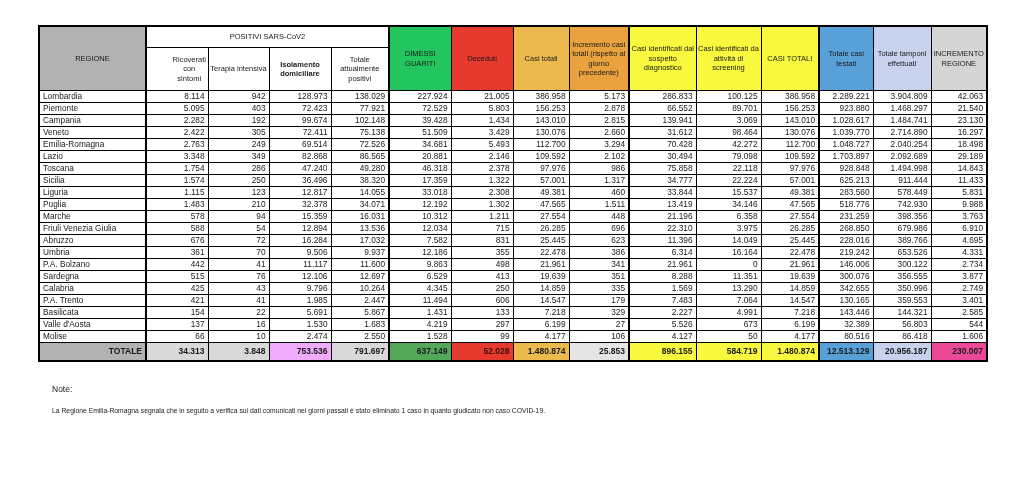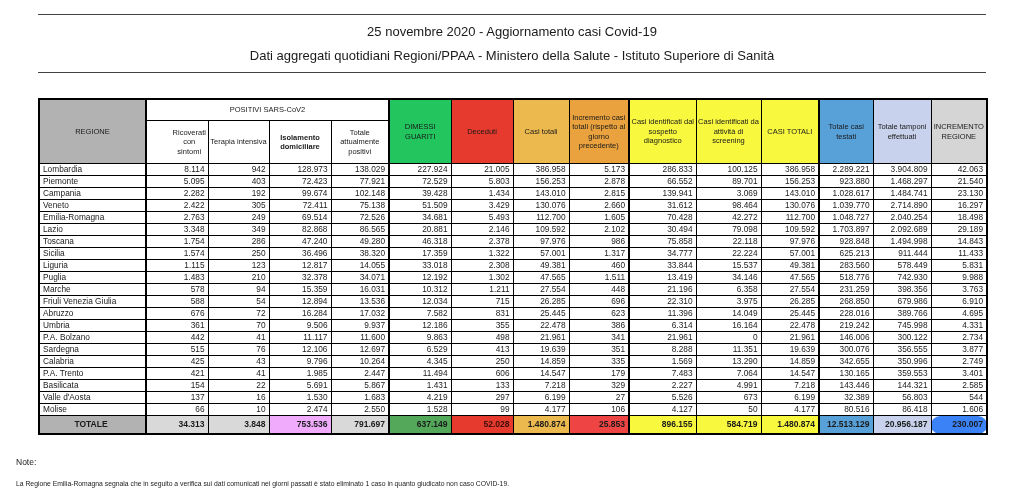--- a/index.html
+++ b/index.html
@@ -23,39 +23,35 @@
   tr.shead th{height:40px;}
 
   td.num{font-size:8.3px;text-align:right;padding:0 3px 0 0;height:11px;
     line-height:11px;}
   td.region{font-size:8.3px;text-align:left;padding:0 0 0 3px;height:11px;
     line-height:11px;margin-top:8px;}
   tr.totale td{font-weight:bold;font-size:8.5px;height:17px;line-height:17px;}
   .bl{border-left:2px solid #000 !important;}
   td.redtxt{color:#3d0f08;}
 
-  .notes{margin:22px 0 0 16px;}
+  .notes{margin:22px 0 0 52px;}
   .note-label{font-size:8.5px;margin:0;}
   .note-text{font-size:6.8px;margin:13px 0 0 0;color:#222;}
 
   
   col.c0{width:107px}col.c1{width:62px}col.c2{width:61px}col.c3{width:62px}
   col.c4{width:58px}col.c5{width:62px}col.c6{width:62px}col.c7{width:56px}
   col.c8{width:60px}col.c9{width:67px}col.c10{width:65px}col.c11{width:58px}
   col.c12{width:54px}col.c13{width:58px}col.c14{width:56px}
 </style>
 </head>
 <body>
 
 <div class="page">
 
-  <div class="titlebox">
-    <div class="title">25 novembre 2020 - Aggiornamento casi Covid-19</div>
-    <div class="subtitle">Dati aggregati quotidiani Regioni/PPAA - Ministero della Salute - Istituto Superiore di Sanità</div>
-  </div>
 
   <table class="covid">
     <colgroup>
       <col class="c0">
         <col class="c1">
         <col class="c2">
         <col class="c3">
         <col class="c4">
       <col class="c5">
         <col class="c6">
@@ -161,21 +157,21 @@
         </tr>
         <tr>
           <td class="region">Emilia-Romagna</td>
           <td class="num bl">2.763</td>
           <td class="num">249</td>
           <td class="num">69.514</td>
           <td class="num">72.526</td>
           <td class="num bl">34.681</td>
           <td class="num">5.493</td>
           <td class="num">112.700</td>
-          <td class="num">1.605</td>
+          <td class="num">3.294</td>
           <td class="num bl">70.428</td>
           <td class="num">42.272</td>
           <td class="num">112.700</td>
           <td class="num bl">1.048.727</td>
           <td class="num">2.040.254</td>
           <td class="num">18.498</td>
         </tr>
         <tr>
           <td class="region">Lazio</td>
           <td class="num bl">3.348</td>
@@ -319,21 +315,21 @@
           <td class="num">9.506</td>
           <td class="num">9.937</td>
           <td class="num bl">12.186</td>
           <td class="num">355</td>
           <td class="num">22.478</td>
           <td class="num">386</td>
           <td class="num bl">6.314</td>
           <td class="num">16.164</td>
           <td class="num">22.478</td>
           <td class="num bl">219.242</td>
-          <td class="num">745.998</td>
+          <td class="num">653.526</td>
           <td class="num">4.331</td>
         </tr>
         <tr>
           <td class="region">P.A. Bolzano</td>
           <td class="num bl">442</td>
           <td class="num">41</td>
           <td class="num">11.117</td>
           <td class="num">11.600</td>
           <td class="num bl">9.863</td>
           <td class="num">498</td>
@@ -442,35 +438,35 @@
           <td class="num">4.177</td>
           <td class="num">106</td>
           <td class="num bl">4.127</td>
           <td class="num">50</td>
           <td class="num">4.177</td>
           <td class="num bl">80.516</td>
           <td class="num">86.418</td>
           <td class="num">1.606</td>
         </tr>
         <tr class="totale">
-          <td class="num" style="text-align: center; background: rgb(178, 178, 178);">TOTALE</td>
+          <td class="num" style="text-align: right; background: rgb(178, 178, 178);">TOTALE</td>
           <td class="num bl" style="background: rgb(217, 217, 217);">34.313</td>
           <td class="num" style="background: rgb(217, 217, 217);">3.848</td>
           <td class="num" style="background: #f0abfc;">753.536</td>
           <td class="num" style="background: rgb(217, 217, 217); margin-left: 48px;">791.697</td>
           <td class="num bl" style="background: rgb(84, 168, 90);">637.149</td>
           <td class="num redtxt" style="background: rgb(230, 58, 46);">52.028</td>
           <td class="num" style="background: rgb(236, 185, 79);">1.480.874</td>
-          <td class="num" style="background: #ef4444;">25.853</td>
+          <td class="num" style="background: #e5e5e5;">25.853</td>
           <td class="num bl" style="background: rgb(248, 248, 62);">896.155</td>
           <td class="num" style="background: rgb(248, 248, 62);">584.719</td>
           <td class="num" style="background: rgb(248, 248, 62);">1.480.874</td>
           <td class="num bl" style="background: rgb(88, 160, 216);">12.513.129</td>
           <td class="num" style="background: rgb(200, 210, 236);">20.956.187</td>
-          <td class="num" style="background: #3b82f6; border-radius: 9px;">230.007</td>
+          <td class="num" style="background: #ec4899;">230.007</td>
         </tr>
       </tbody>
   </table>
 
   <div class="notes">
     <p class="note-label">Note:</p>
     <p class="note-text">La Regione Emilia-Romagna segnala che in seguito a verifica sui dati comunicati nei giorni passati è stato eliminato 1 caso in quanto giudicato non caso COVID-19.</p>
   </div>
 
 </div>

